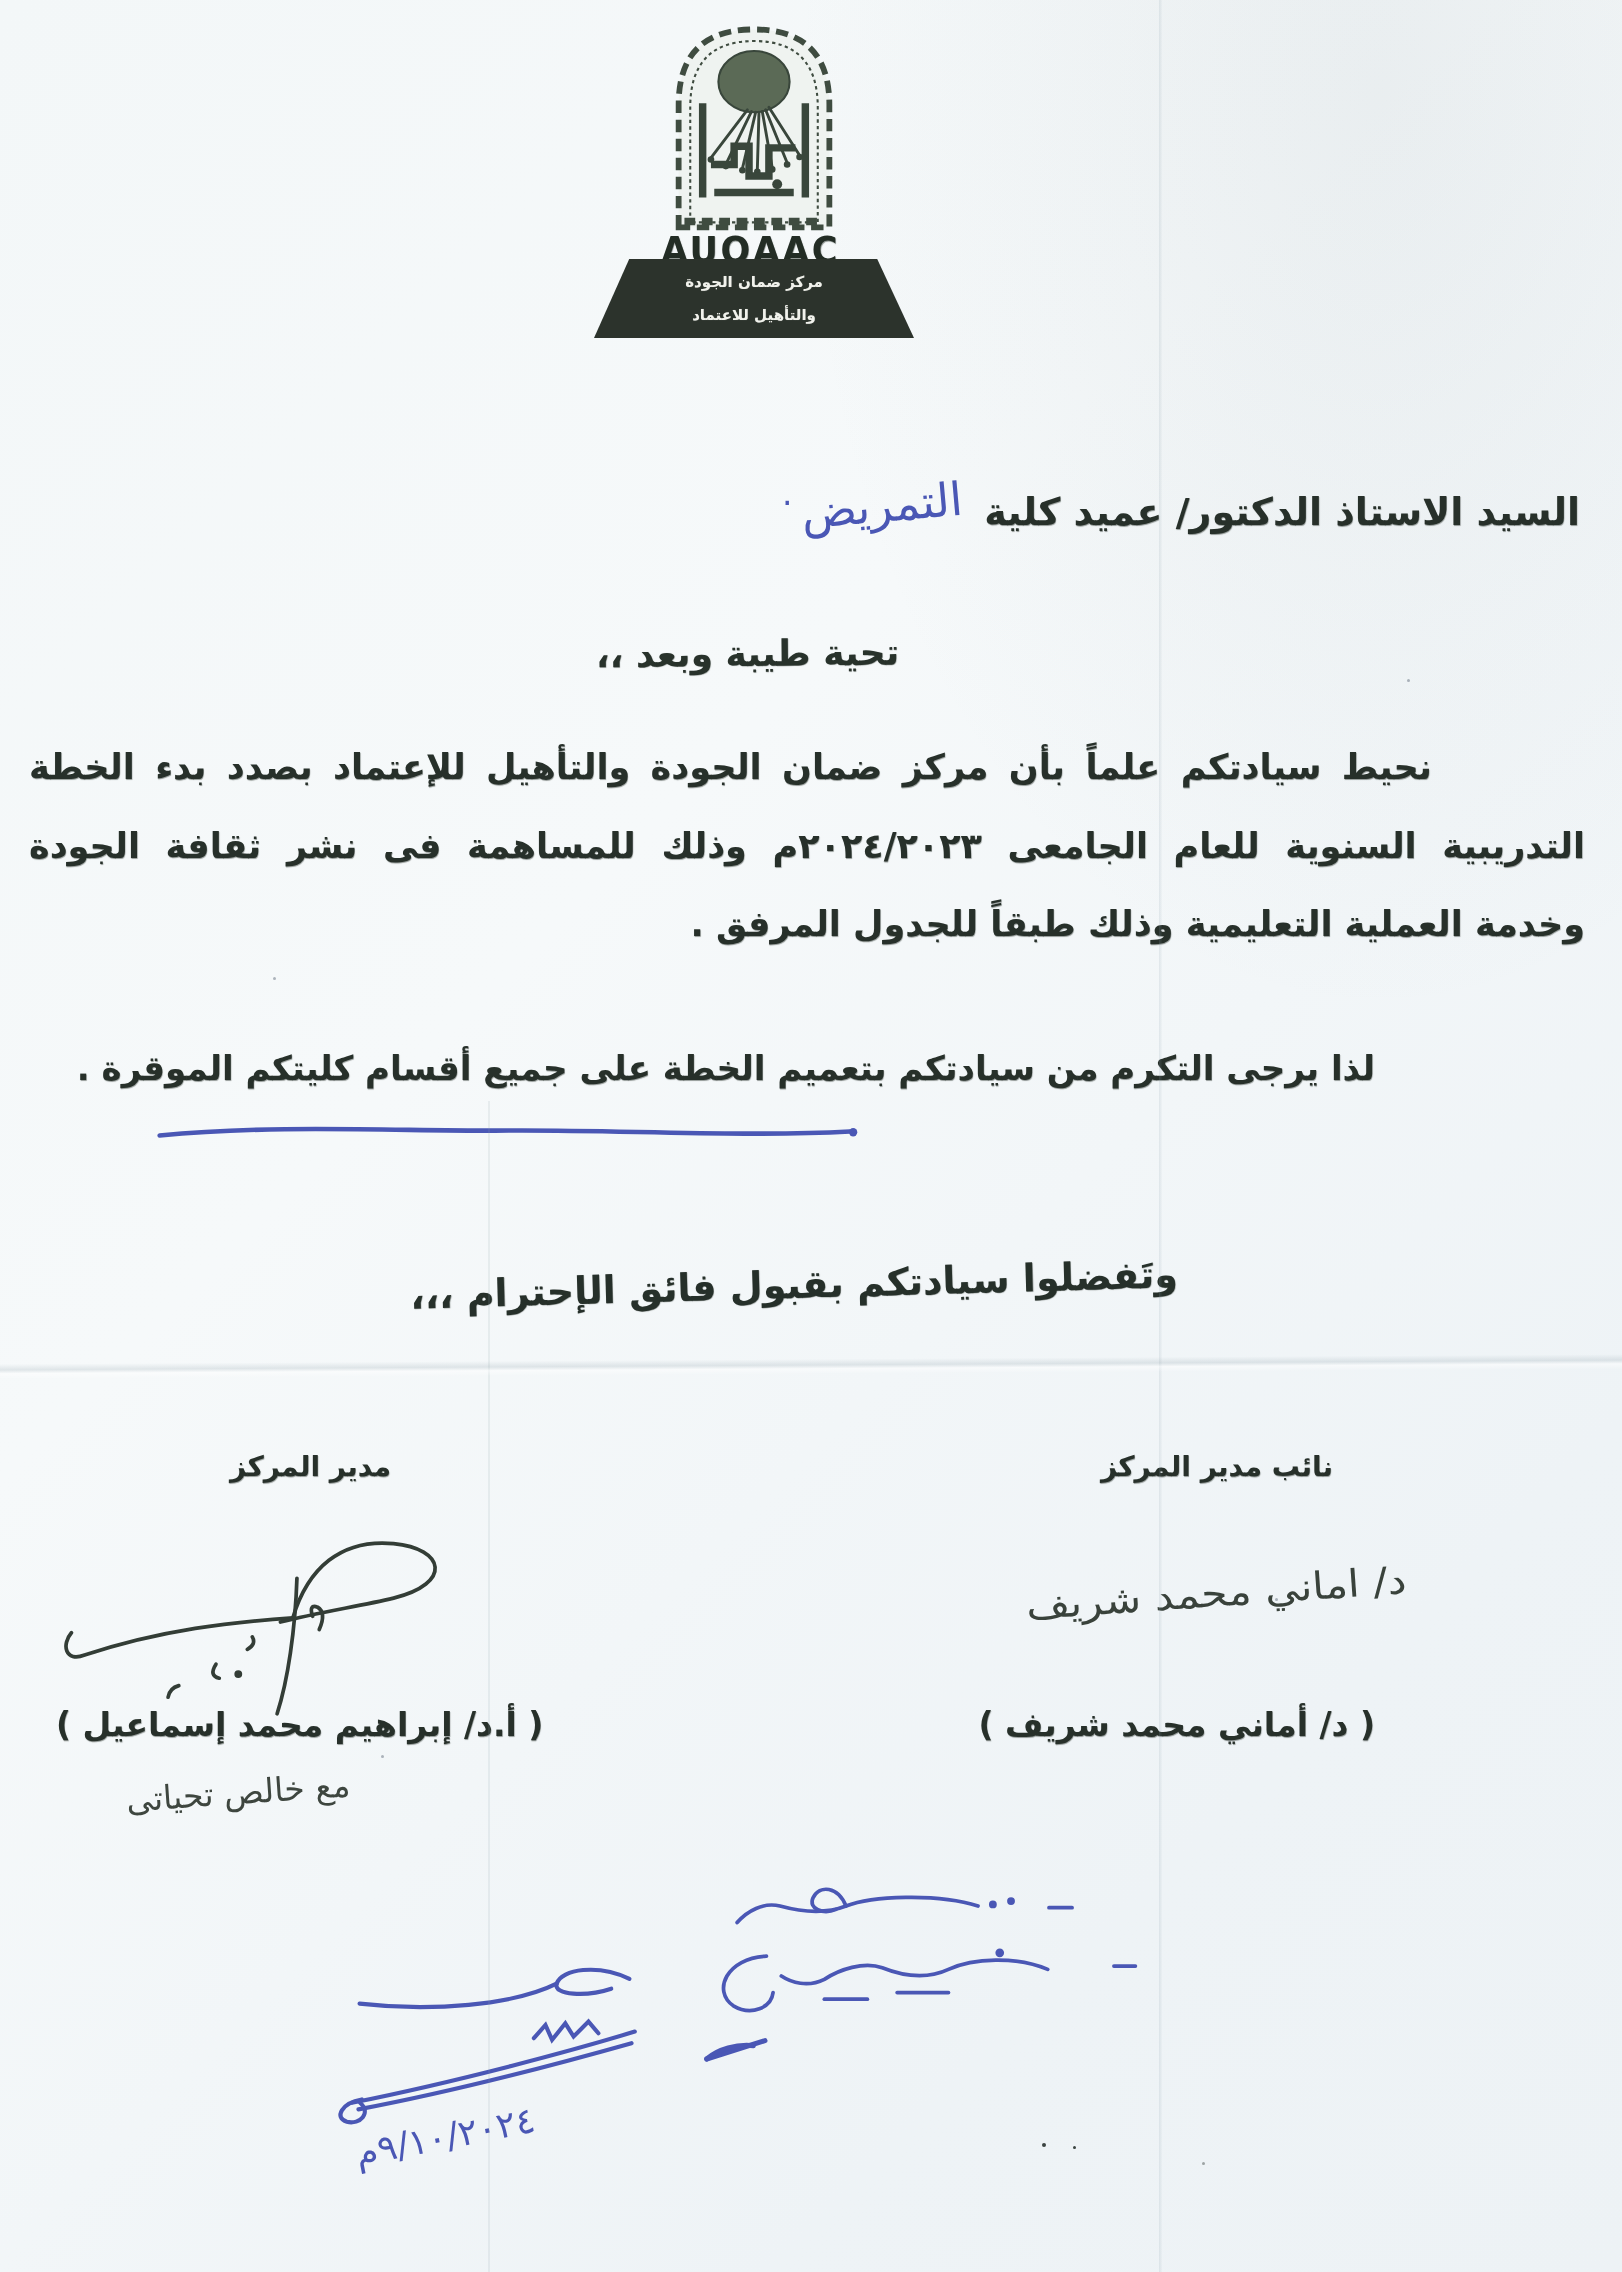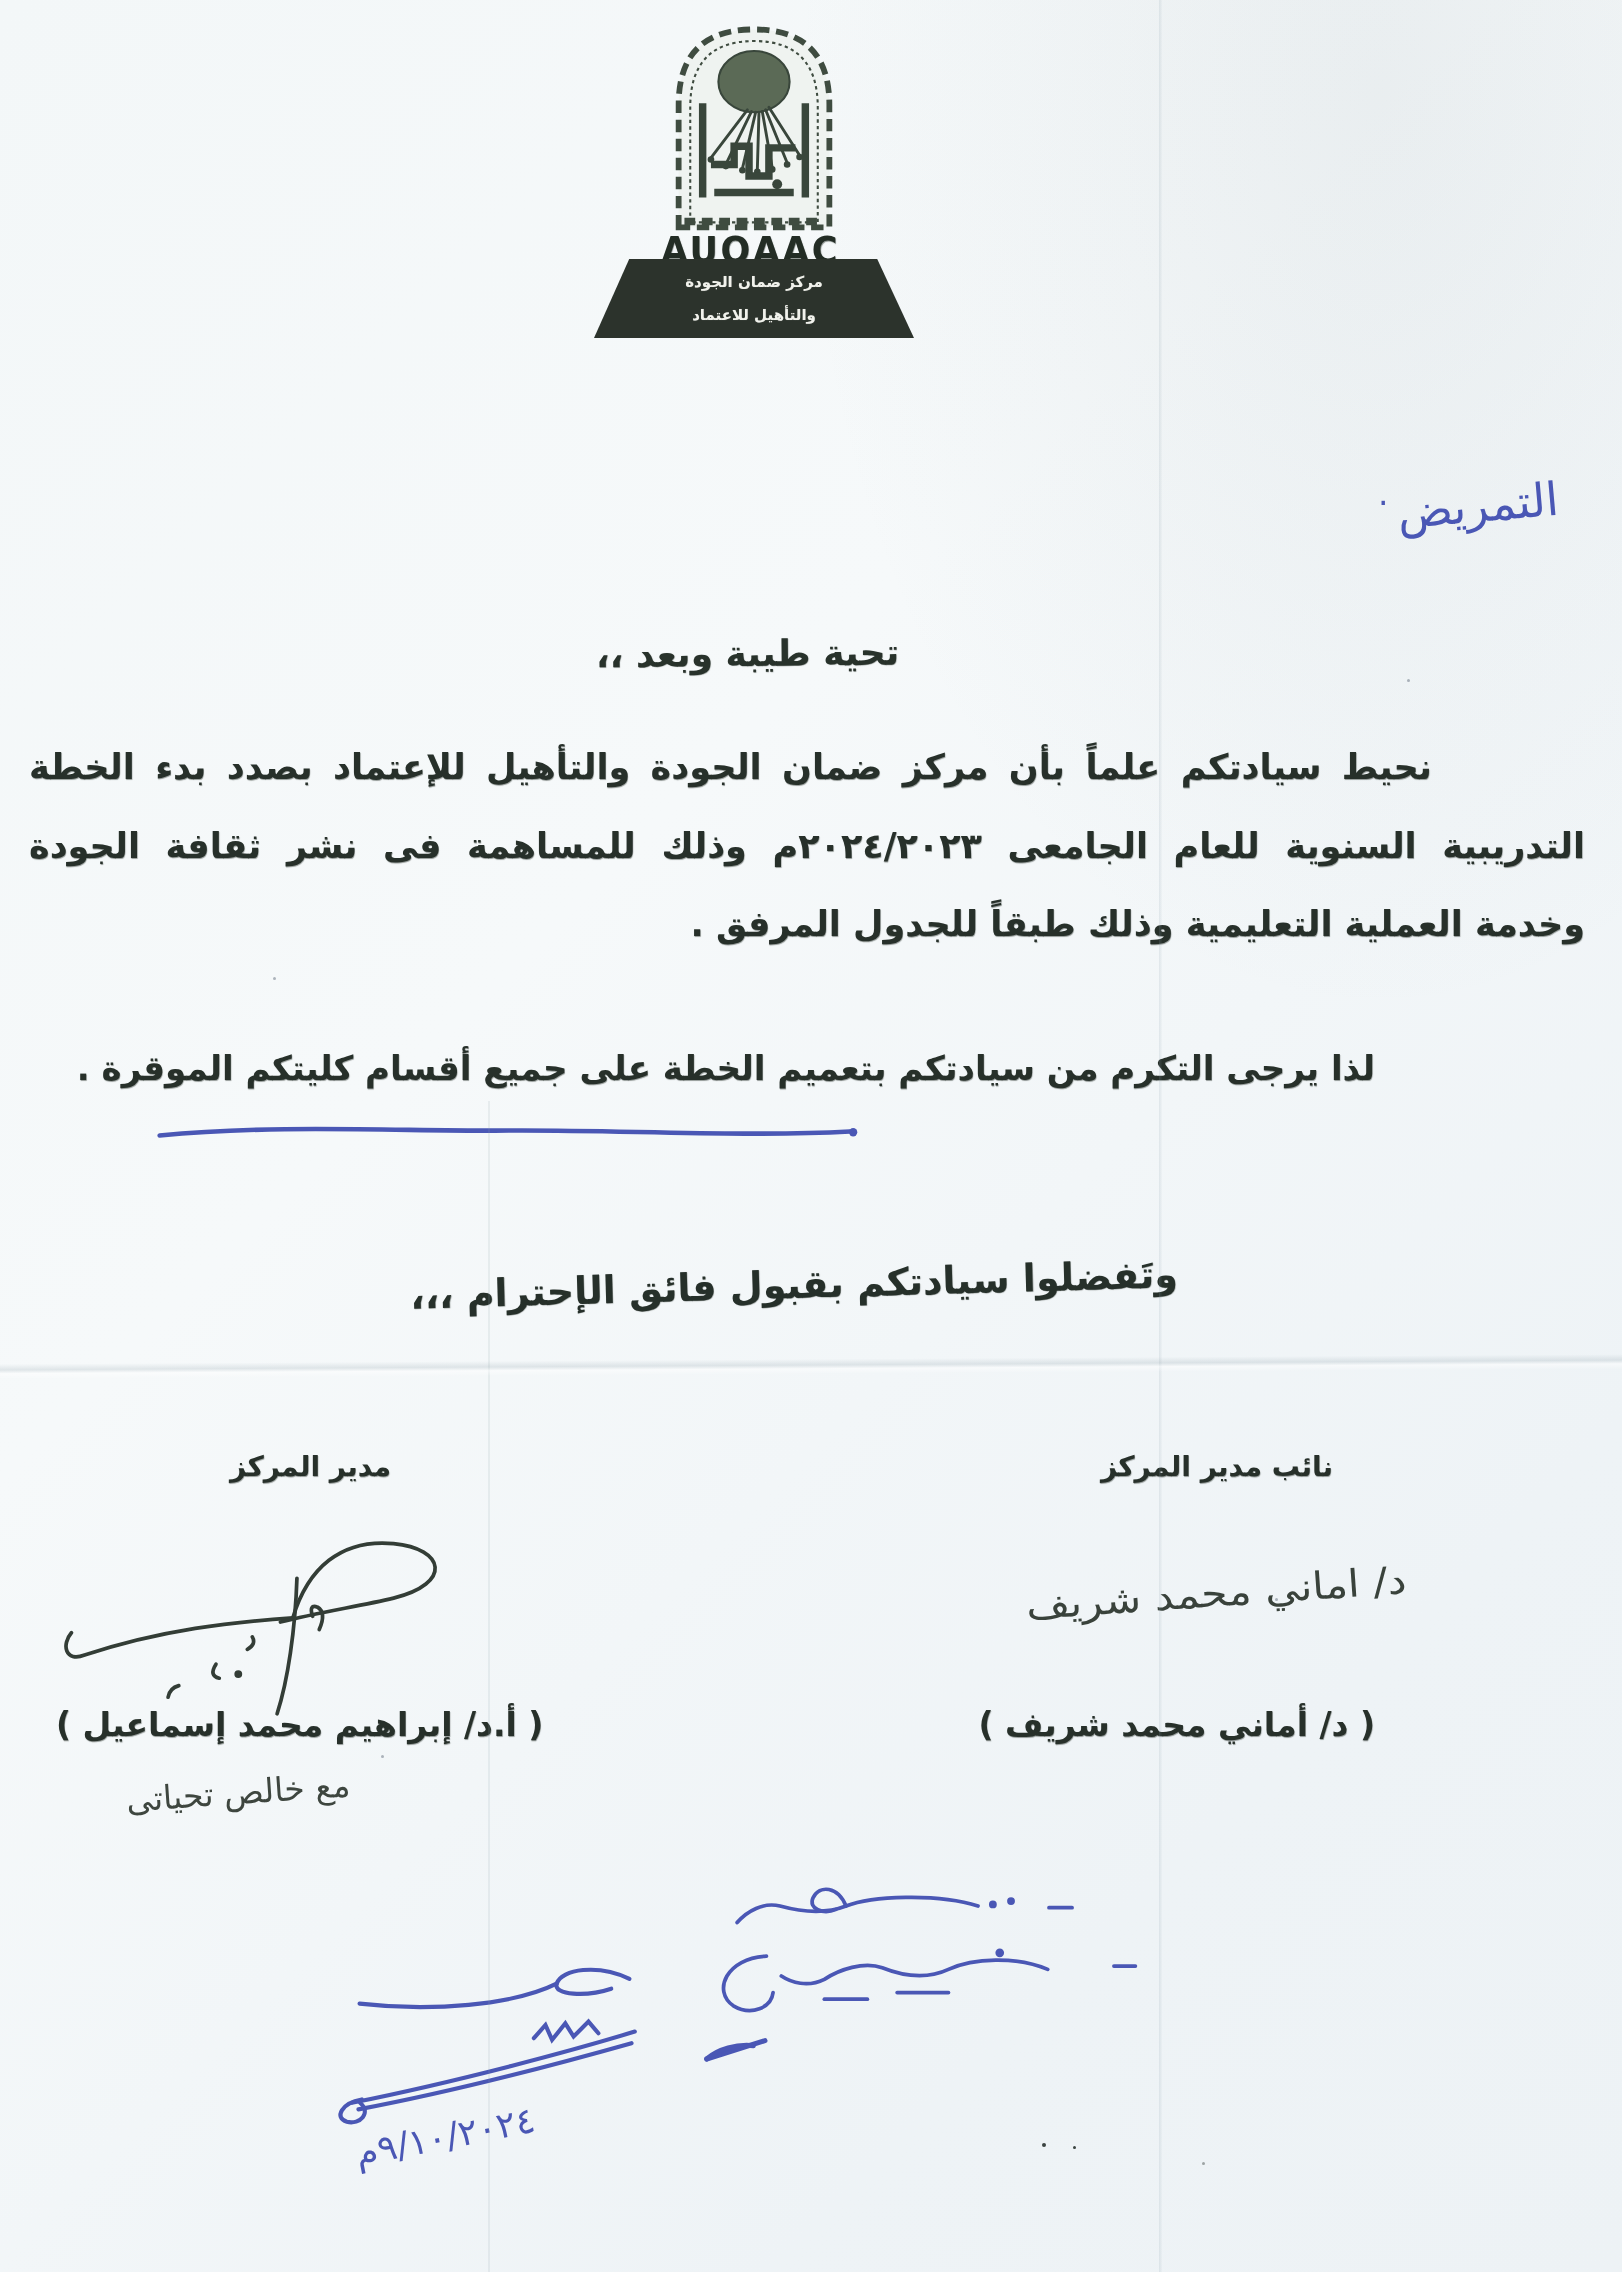--- a/index.html
+++ b/index.html
@@ -111,20 +111,21 @@
       <circle cx="128" cy="196" r="6" fill="#39463b"></circle>
     </svg>
   </div>
   <div class="acronym">AUQAAC</div>
   <div class="banner">
     <div>مركز ضمان الجودة</div>
     <div>والتأهيل للاعتماد</div>
   </div>
 
   <div class="addressee">
+    <span class="print">السيد الاستاذ الدكتور/ عميد كلية</span>
     <span class="hand-blue faculty">التمريض</span>
     <span class="hand-blue ink-dot">·</span>
   </div>
 
   <div class="abs print greeting">تحية طيبة وبعد ،،</div>
 
   <div class="body-line just line1 print">نحيط سيادتكم علماً بأن مركز ضمان الجودة والتأهيل للإعتماد بصدد بدء الخطة</div>
   <div class="body-line just line2 print">التدريبية السنوية للعام الجامعى ٢٠٢٤/٢٠٢٣م وذلك للمساهمة فى نشر ثقافة الجودة</div>
   <div class="body-line line3 print">وخدمة العملية التعليمية وذلك طبقاً للجدول المرفق .</div>
 

